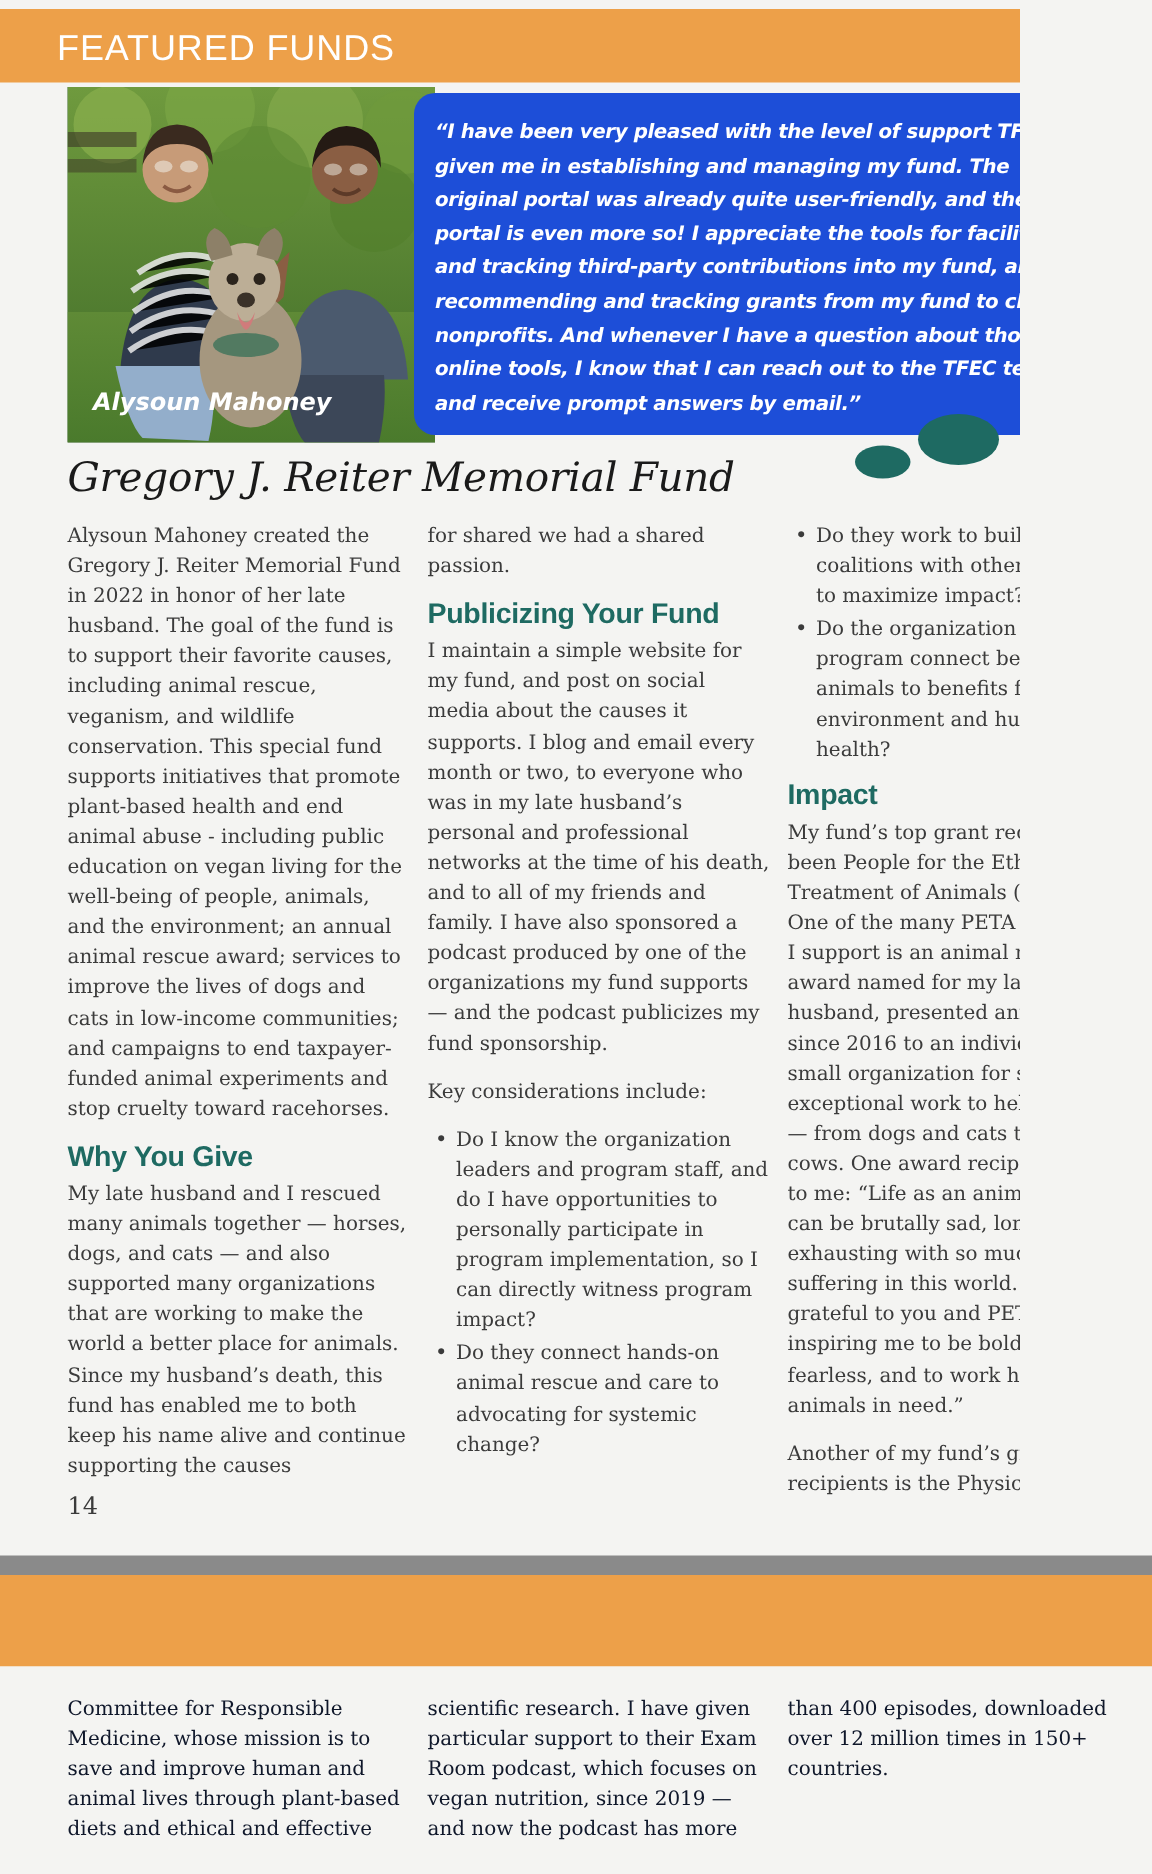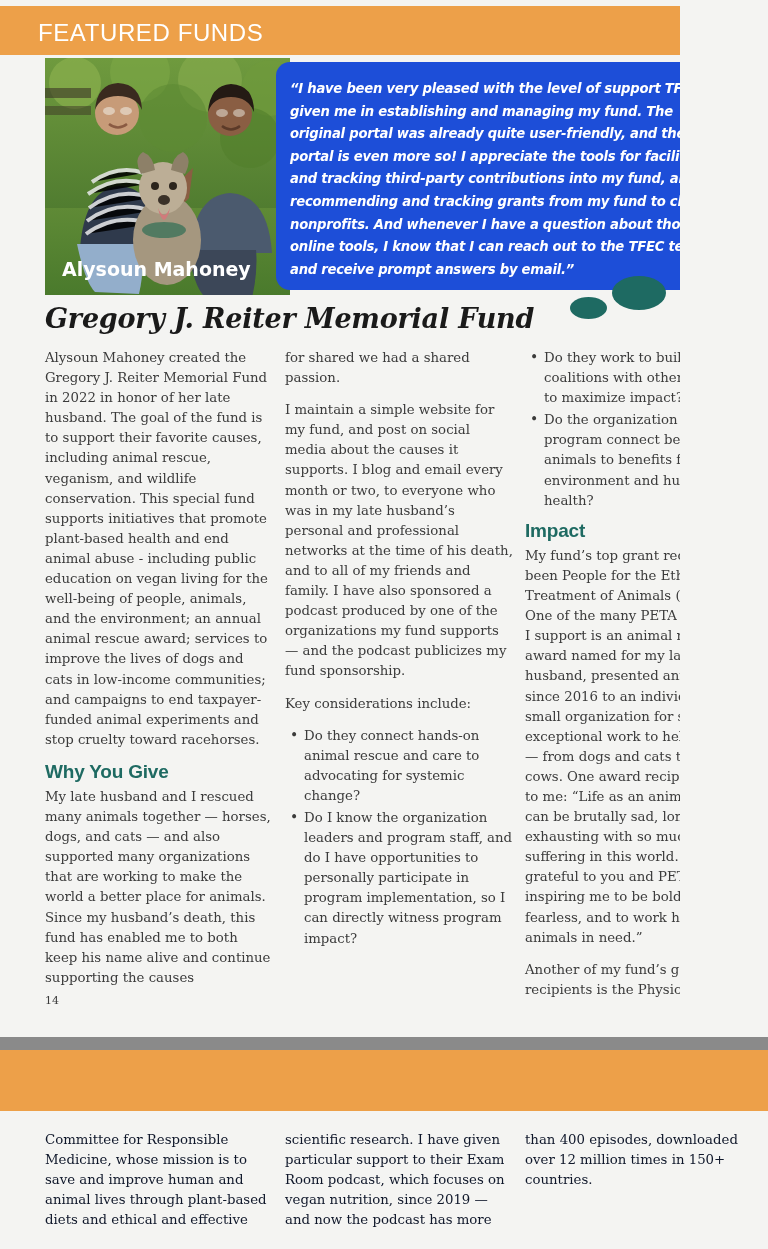--- a/index.html
+++ b/index.html
@@ -68,41 +68,42 @@
     font-weight: bold;
     font-size: 13.2px;
     line-height: 22.6px;
     color: #ffffff;
     letter-spacing: -0.25px;
   }
   .quote-attrib {
     position: absolute;
     left: 62px; top: 258px;
     font-family: "DejaVu Sans", sans-serif;
+    font-style: italic;
     font-weight: bold;
-    font-size: 19px;
+    font-size: 16px;
     color: #ffffff;
   }
 
   
   .bubble {
     position: absolute;
     background: #1e6a62;
     border-radius: 50%;
   }
   .bubble-a { left: 612px; top: 276px; width: 54px; height: 34px; }
   .bubble-b { left: 570px; top: 297px; width: 37px; height: 22px; }
 
   
   .fund-title {
     position: absolute;
     left: 45px; top: 303px;
     font-family: "DejaVu Serif", serif;
     font-style: italic;
-    font-weight: bold;
+    font-weight: normal;
     font-size: 27px;
     color: #1a1a1a;
     letter-spacing: -0.2px;
     text-align: right;
   }
 
   
   .col {
     position: absolute;
     top: 348px;
@@ -147,21 +148,21 @@
     left: -14px;
     top: -1px;
     font-size: 14px;
     color: #3b3b3b;
   }
 
   .page-number {
     position: absolute;
     left: 45px; top: 994px;
     font-family: "DejaVu Serif", serif;
-    font-size: 11px;
+    font-size: 16px;
     color: #3b3b3b;
   }
 
   
   .gray-bar {
     position: absolute;
     left: 0; top: 1037px;
     width: 768px; height: 13px;
     background: #8a8a8a;
   }
@@ -277,25 +278,26 @@
   <div class="fund-title">Gregory J. Reiter Memorial Fund</div>
 
   <div class="col col1">
     <p>Alysoun Mahoney created the Gregory J. Reiter Memorial Fund in 2022 in honor of her late husband. The goal of the fund is to support their favorite causes, including animal rescue, veganism, and wildlife conservation. This special fund supports initiatives that promote plant-based health and end animal abuse - including public education on vegan living for the well-being of people, animals, and the environment; an annual animal rescue award; services to improve the lives of dogs and cats in low-income communities; and campaigns to end taxpayer-funded animal experiments and stop cruelty toward racehorses.</p>
     <h2 class="sec">Why You Give</h2>
     <p>My late husband and I rescued many animals together — horses, dogs, and cats — and also supported many organizations that are working to make the world a better place for animals. Since my husband’s death, this fund has enabled me to both keep his name alive and continue supporting the causes</p>
   </div>
 
   <div class="col col2">
     <p>for shared we had a shared passion.</p>
+    <h2 class="sec">Publicizing Your Fund</h2>
     <p>I maintain a simple website for my fund, and post on social media about the causes it supports. I blog and email every month or two, to everyone who was in my late husband’s personal and professional networks at the time of his death, and to all of my friends and family. I have also sponsored a podcast produced by one of the organizations my fund supports — and the podcast publicizes my fund sponsorship.</p>
     <p>Key considerations include:</p>
     <ul class="bullets">
+      <li>Do I know the organization leaders and program staff, and do I have opportunities to personally participate in program implementation, so I can directly witness program impact?</li>
       <li>Do they connect hands-on animal rescue and care to advocating for systemic change?</li>
-      <li>Do I know the organization leaders and program staff, and do I have opportunities to personally participate in program implementation, so I can directly witness program impact?</li>
     </ul>
   </div>
 
   <div class="col col3">
     <ul class="bullets">
       <li>Do they work to build coalitions with others in order to maximize impact?</li>
       <li>Do the organization and program connect benefits for animals to benefits for the environment and human health?</li>
     </ul>
     <h2 class="sec tight">Impact</h2>
     <p>My fund’s top grant recipient has been People for the Ethical Treatment of Animals (PETA). One of the many PETA programs I support is an animal rescue award named for my late husband, presented annually since 2016 to an individual or small organization for sustained exceptional work to help animals — from dogs and cats to pigs and cows. One award recipient wrote to me: “Life as an animal activist can be brutally sad, lonely, and exhausting with so much suffering in this world. I am grateful to you and PETA, for inspiring me to be bold and fearless, and to work hard for all animals in need.”</p>

